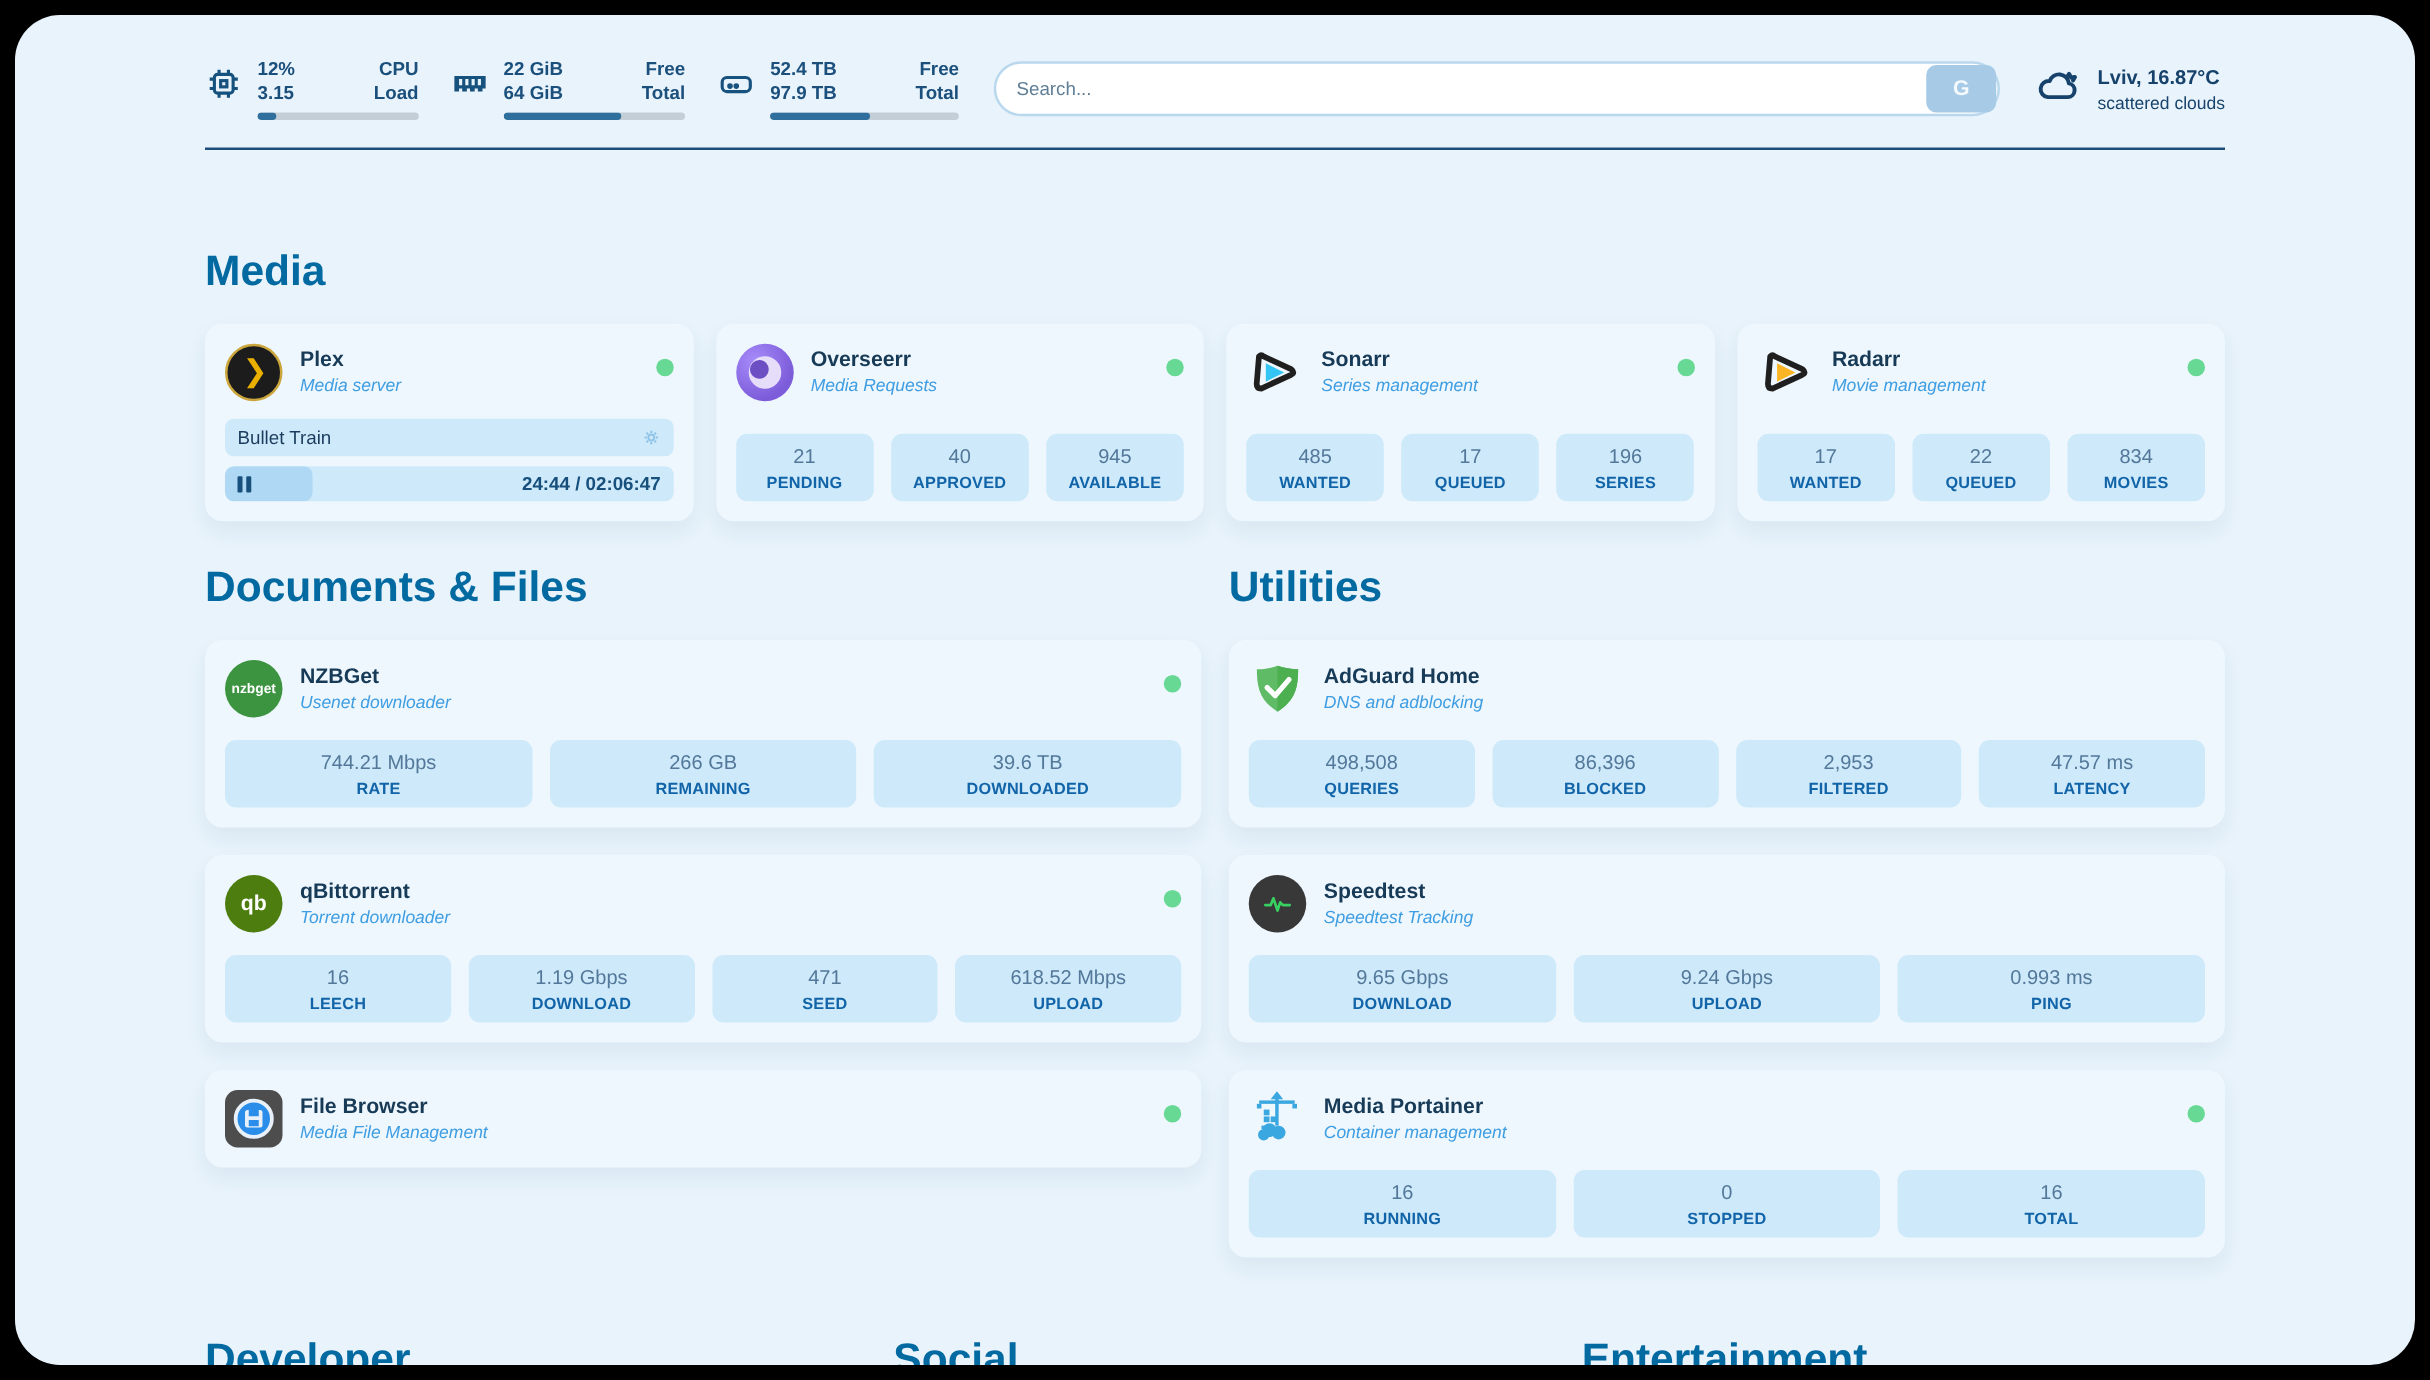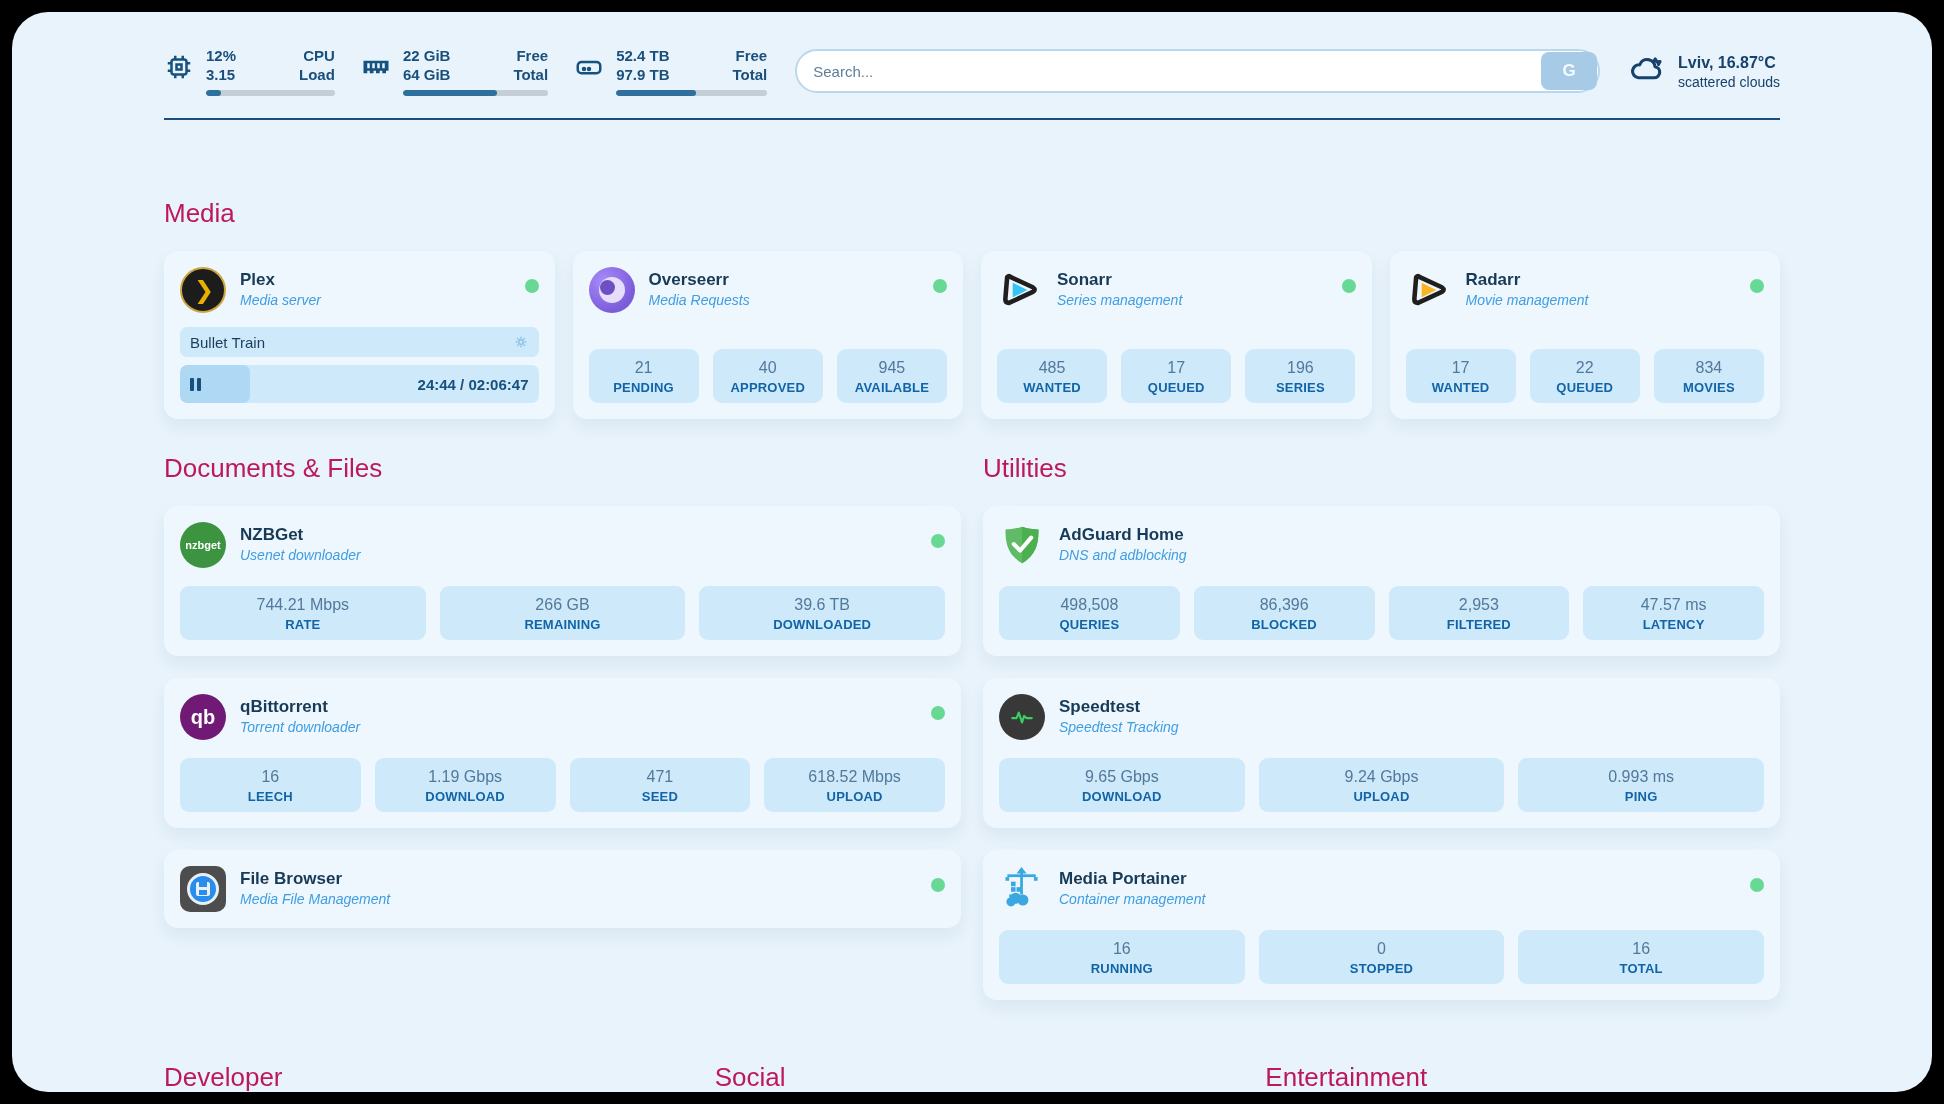--- a/index.html
+++ b/index.html
@@ -38,21 +38,21 @@
     font-size: 17px; font-weight: 700; cursor: pointer; font-family: "Liberation Sans", sans-serif;
   }
   .weather { display: flex; align-items: center; gap: 12px; flex: 0 0 auto; }
   .weather-icon { color: #17426b; }
   .weather-loc { font-size: 16px; font-weight: 700; color: #17426b; line-height: 21px; }
   .weather-cond { font-size: 14px; color: #17426b; line-height: 18px; }
 
   .divider { margin-top: 22px; height: 2px; background: #1c4e79; border: none; }
 
   
-  .section-title { font-size: 26px; font-weight: 400; color: #be185d; }
+  .section-title { font-size: 34px; font-weight: 700; color: #0369a1; }
   .media-section { margin-top: 78px; }
   .cards-row4 { display: grid; grid-template-columns: repeat(4, 1fr); gap: 18px; margin-top: 22px; }
 
   .card {
     background: #eef7fd; border-radius: 14px; padding: 16px;
     box-shadow: 0 8px 16px rgba(23, 79, 124, 0.07);
     display: flex; flex-direction: column;
   }
   .card-head { display: flex; align-items: flex-start; gap: 14px; }
   .app-icon { width: 46px; height: 46px; flex: 0 0 auto; display: flex; align-items: center; justify-content: center; }
@@ -72,21 +72,21 @@
   .stat-label { font-size: 13px; font-weight: 700; color: #1264a8; letter-spacing: 0.2px; }
 
   
   .plex-row {
     margin-top: 14px; background: #cde9fa; border-radius: 7px; height: 30px;
     display: flex; align-items: center; padding: 0 10px; justify-content: space-between;
   }
   .plex-row-title { font-size: 15px; color: #1b3c5e; }
   .gear { color: #8fc3e8; display: flex; }
   .plex-progress {
-    margin-top: 8px; background: #cde9fa; border-radius: 7px; height: 38px;
+    margin-top: 8px; background: #cde9fa; border-radius: 7px; height: 28px;
     position: relative; overflow: hidden; display: flex; align-items: center;
   }
   .plex-progress-fill { position: absolute; left: 0; top: 0; bottom: 0; background: #aed8f3; border-radius: 7px; }
   .pause-icon { position: relative; display: flex; gap: 3px; margin-left: 10px; }
   .pause-icon span { width: 4px; height: 13px; background: #17507c; border-radius: 1px; display: block; }
   .plex-time { position: absolute; right: 10px; font-size: 15px; font-weight: 700; color: #17507c; }
 
   
   .two-col { display: grid; grid-template-columns: 1fr 1fr; gap: 22px; margin-top: 34px; align-items: start; }
   .col-section .section-title { margin-bottom: 22px; }
@@ -97,21 +97,21 @@
   .bottom { display: grid; grid-template-columns: 1fr 1fr 1fr; gap: 36px; margin-top: 62px; align-items: start; }
 
   
   .icon-circle { width: 46px; height: 46px; border-radius: 50%; display: flex; align-items: center; justify-content: center; }
   .plex-circle { background: #1c1c1c; border: 2px solid #caa63c; }
   .plex-chevron { color: #ebaf00; font-size: 24px; font-weight: 700; line-height: 1; transform: translateX(1px); }
   .overseerr-circle { background: radial-gradient(circle at 32% 30%, #a78bfa, #7c5cd9 70%); position: relative; overflow: hidden; }
   .overseerr-eye { width: 26px; height: 26px; border-radius: 50%; background: #e6ddfb; position: relative; }
   .overseerr-pupil { position: absolute; left: 1px; top: 3px; width: 15px; height: 15px; border-radius: 50%; background: #6d4fc4; }
   .nzbget-circle { background: #3c9440; color: #fff; font-size: 11px; font-weight: 700; }
-  .qbit-circle { background: #701a75; color: #fff; font-size: 20px; font-weight: 700; align-items: center; }
+  .qbit-circle { background: #4d7c0f; color: #fff; font-size: 17px; font-weight: 700; align-items: center; }
   .speedtest-circle { background: #383838; }
   .filebrowser-square { width: 46px; height: 46px; border-radius: 10px; background: #4d4d4d; display: flex; align-items: center; justify-content: center; }
   .filebrowser-inner { width: 32px; height: 32px; border-radius: 50%; background: #2a8de9; border: 3px solid #e8f1fa; display: flex; align-items: center; justify-content: center; }
   .floppy { width: 14px; height: 14px; background: #e8f1fa; border-radius: 2px; position: relative; }
   .floppy:before { content: ""; position: absolute; left: 3px; top: 0; width: 8px; height: 5px; background: #2a8de9; }
   .floppy:after { content: ""; position: absolute; left: 3px; bottom: 1px; width: 8px; height: 5px; background: #2a8de9; }
 </style>
 </head>
 <body>
 

